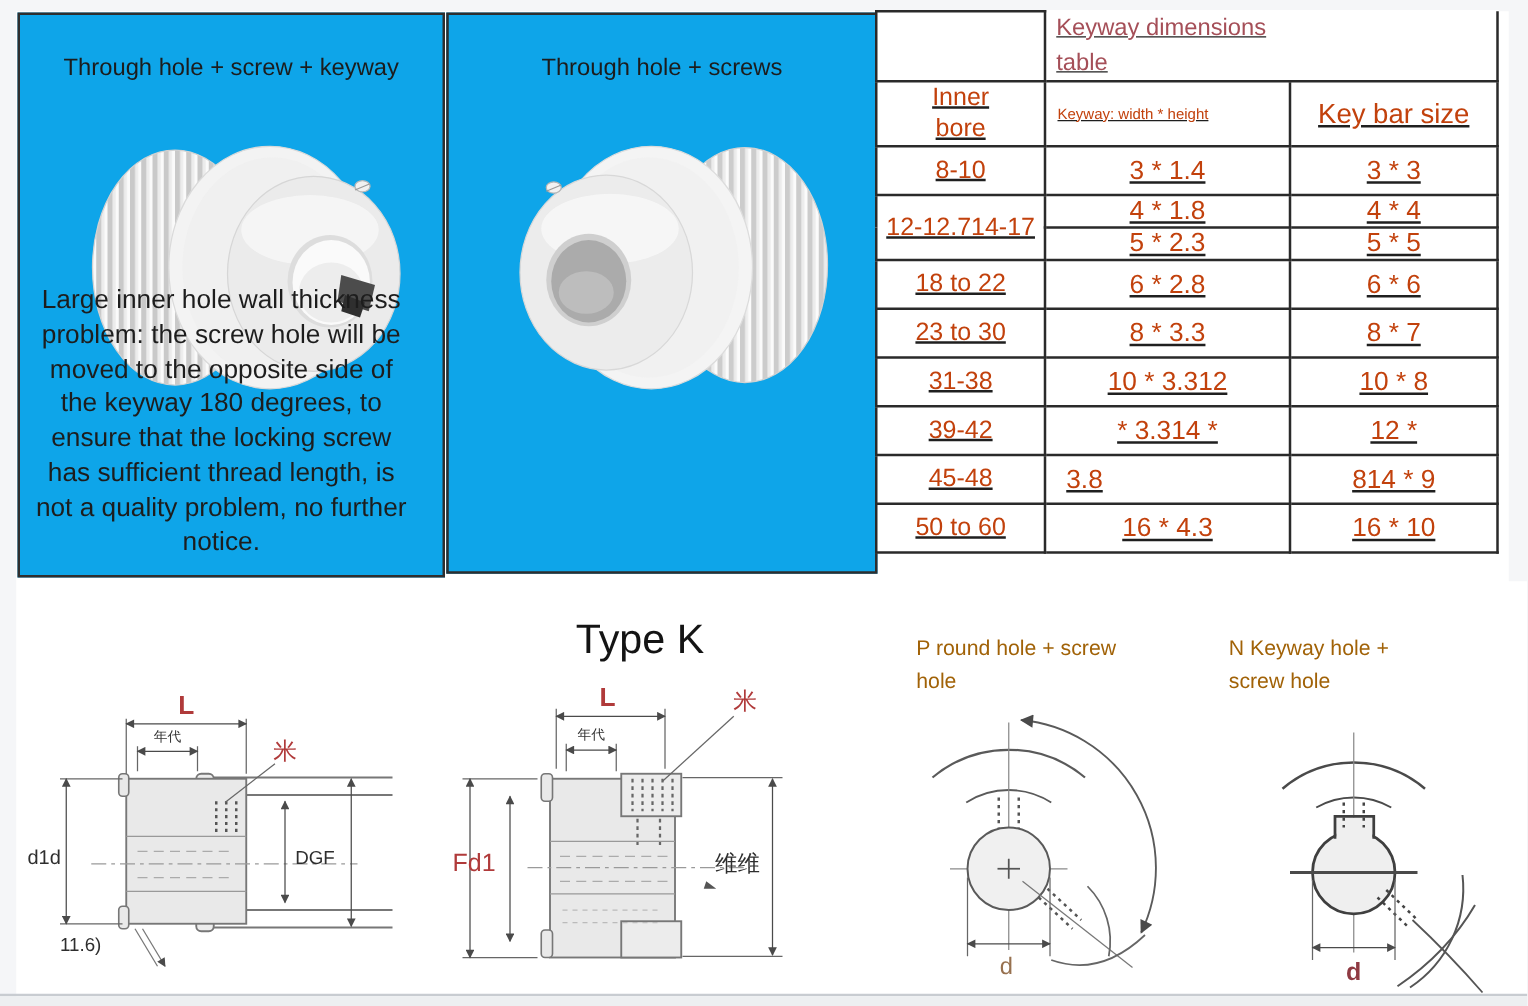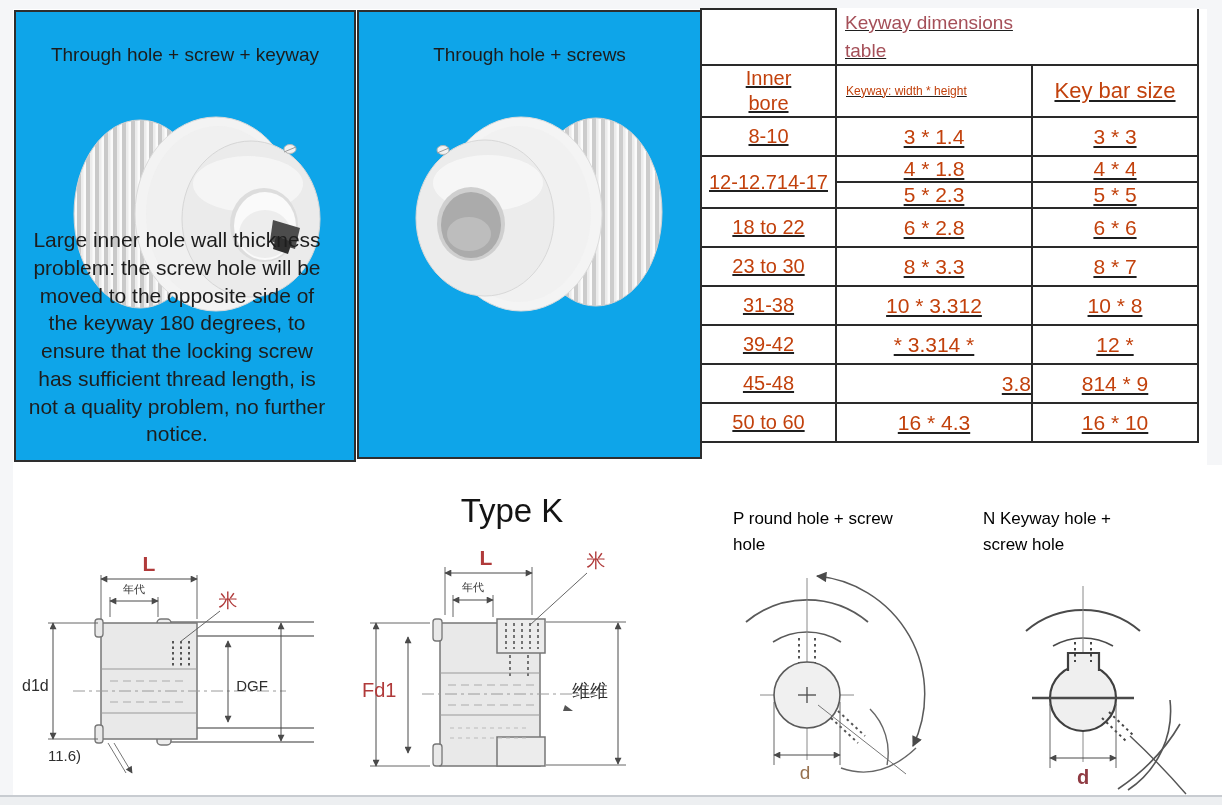--- a/index.html
+++ b/index.html
@@ -28,26 +28,26 @@
   .table-wrap{position:absolute;left:700px;top:8px;}
   table{border-collapse:collapse;table-layout:fixed;background:#fff;text-decoration:underline;}
   td{border:2px solid #2a2a2a;text-align:center;vertical-align:middle;padding:0;color:#c2410c;}
   .t-blank{height:50px;}
   .t-title{border-top:none;text-align:left;padding:0 140px 0 8px;font-size:19px;line-height:1.45;font-weight:400;}
   .h-bore{height:48px;font-size:20px;line-height:1.25;padding:0 30px;}
   .h-keyway{font-size:12px;text-align:left;padding:0 62px 0 9px;line-height:1.25;}
   .h-keybar{font-size:22px;}
   .c-bore{height:37px;font-size:20px;}
   .c-keyway{font-size:21px;}
-  .c-keyway.left{text-align:right;padding-left:28px;}
+  .c-keyway.left{text-align:left;padding-left:16px;}
   .c-keybar{font-size:21px;}
 
   
   .big-head{position:absolute;width:220px;text-align:center;font-size:33px;font-weight:500;color:#141414;}
-  .small-head{position:absolute;font-size:17px;line-height:1.55;color:#000000;}
+  .small-head{position:absolute;font-size:17px;line-height:1.55;color:#a16207;}
   .diag{position:absolute;}
   svg text{font-family:"Liberation Sans",sans-serif;}
 </style>
 </head>
 <body>
 
 <div class="page">
   <div class="frame f-top"></div>
   <div class="frame f-left"></div>
   <div class="frame f-right"></div>

